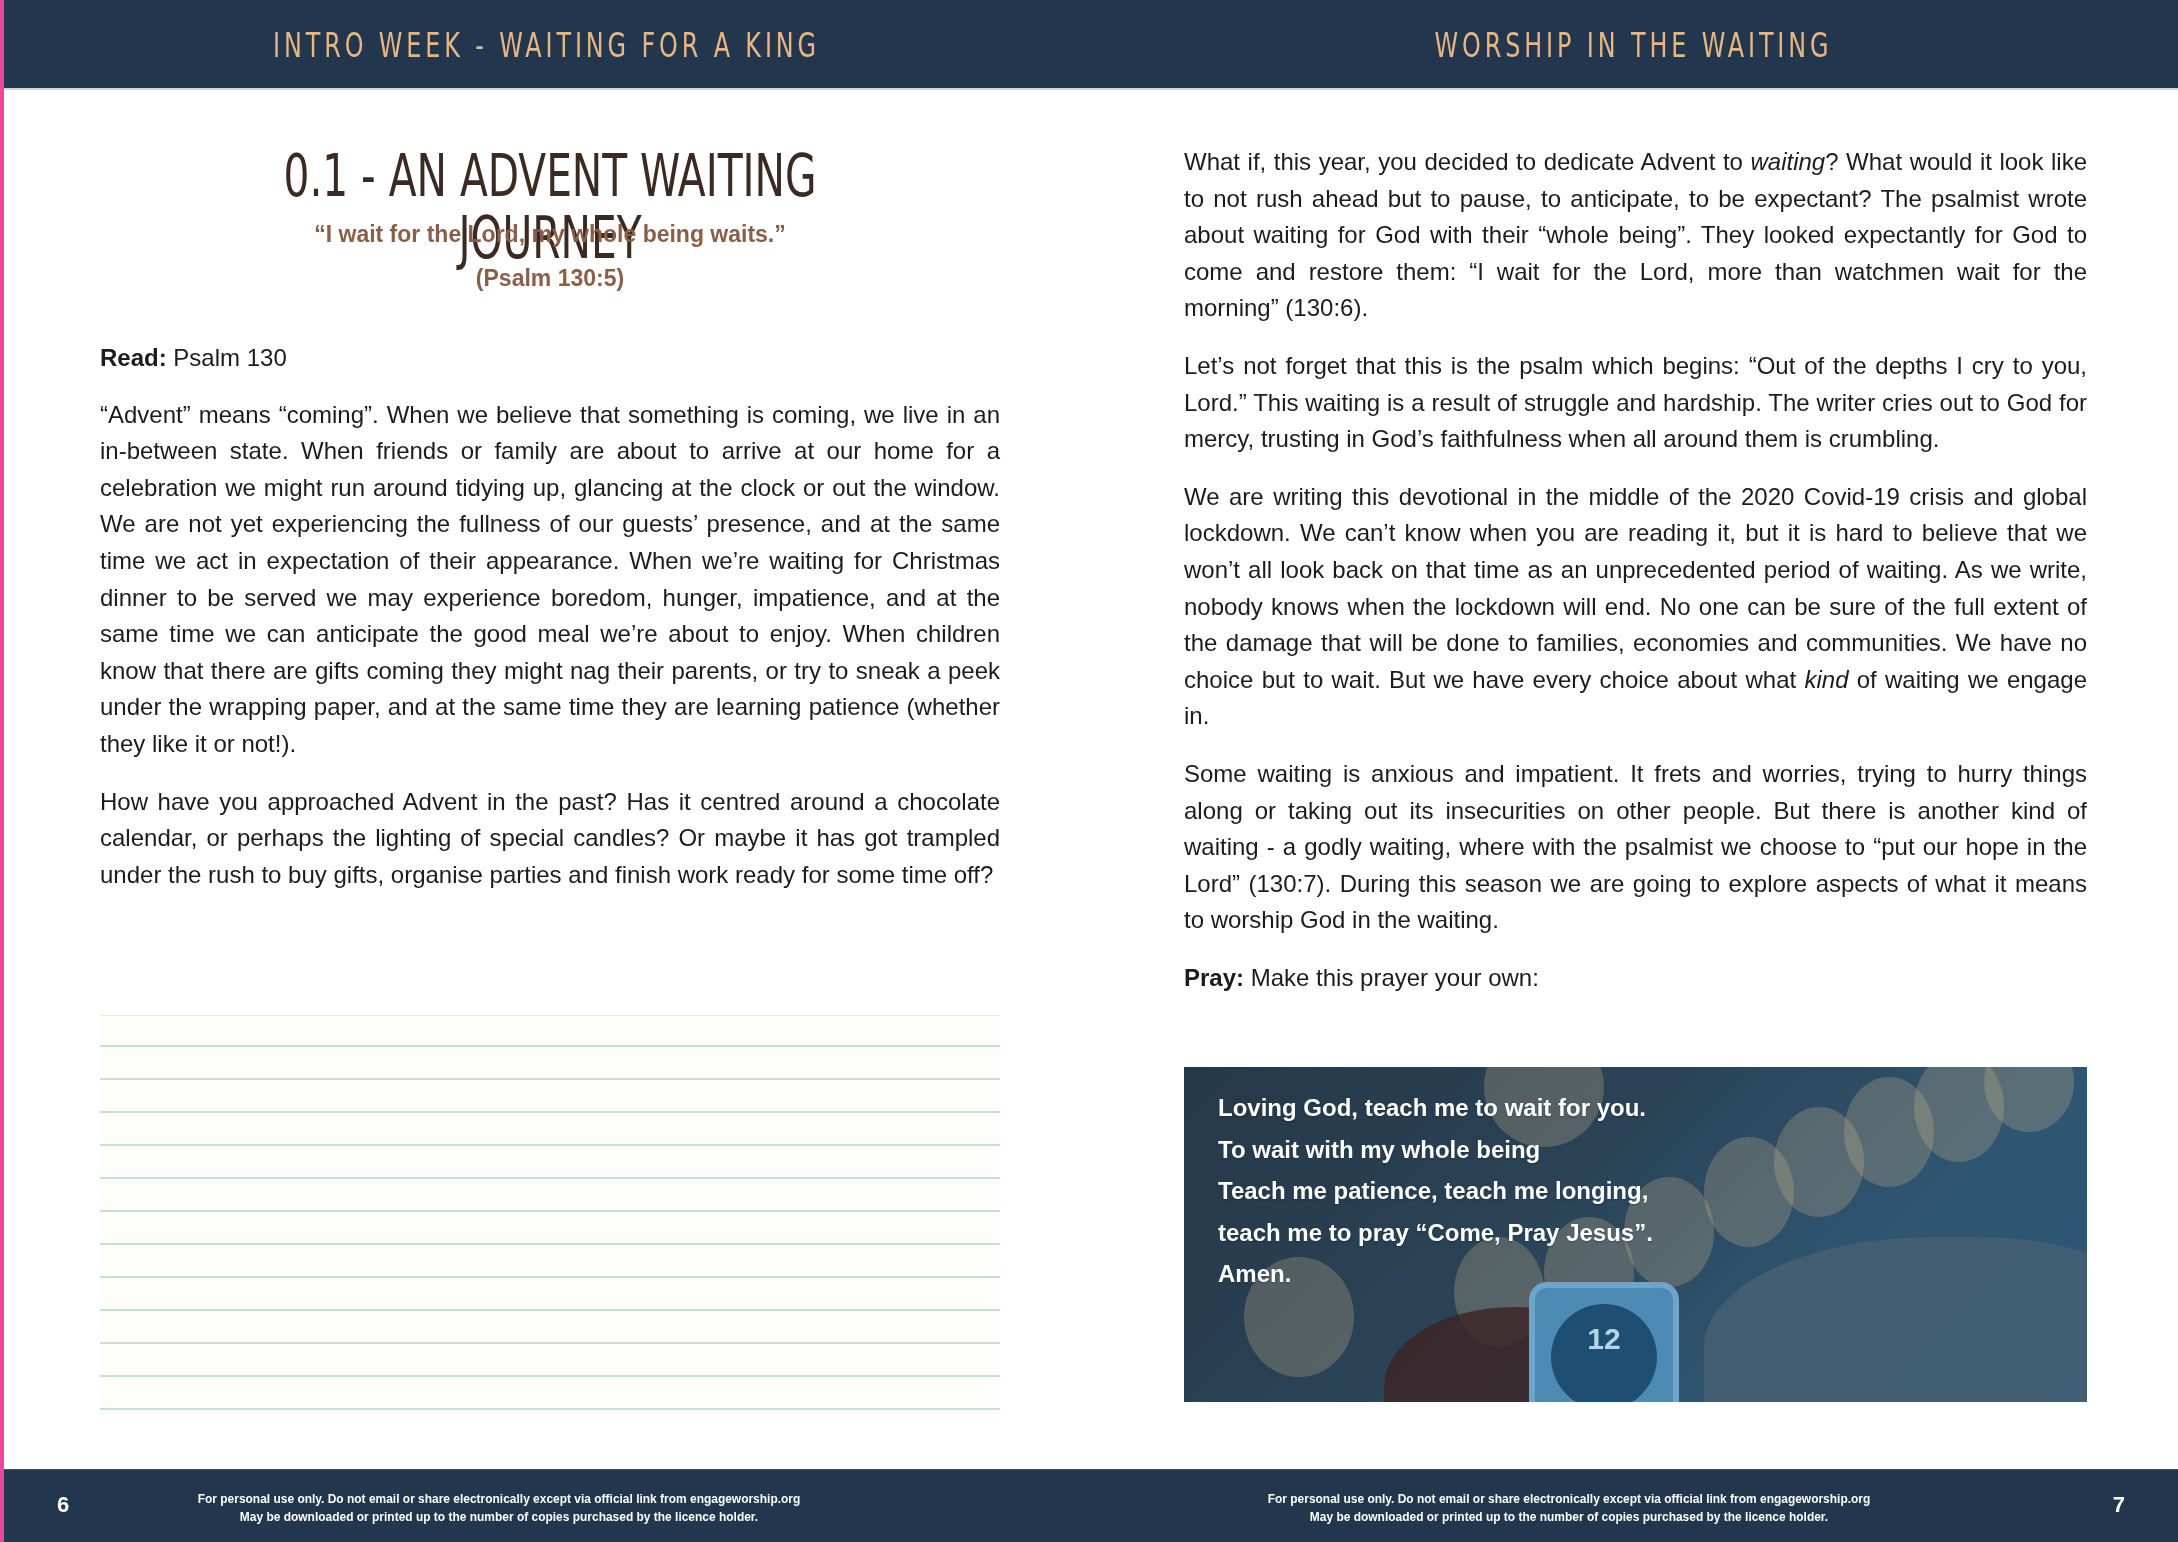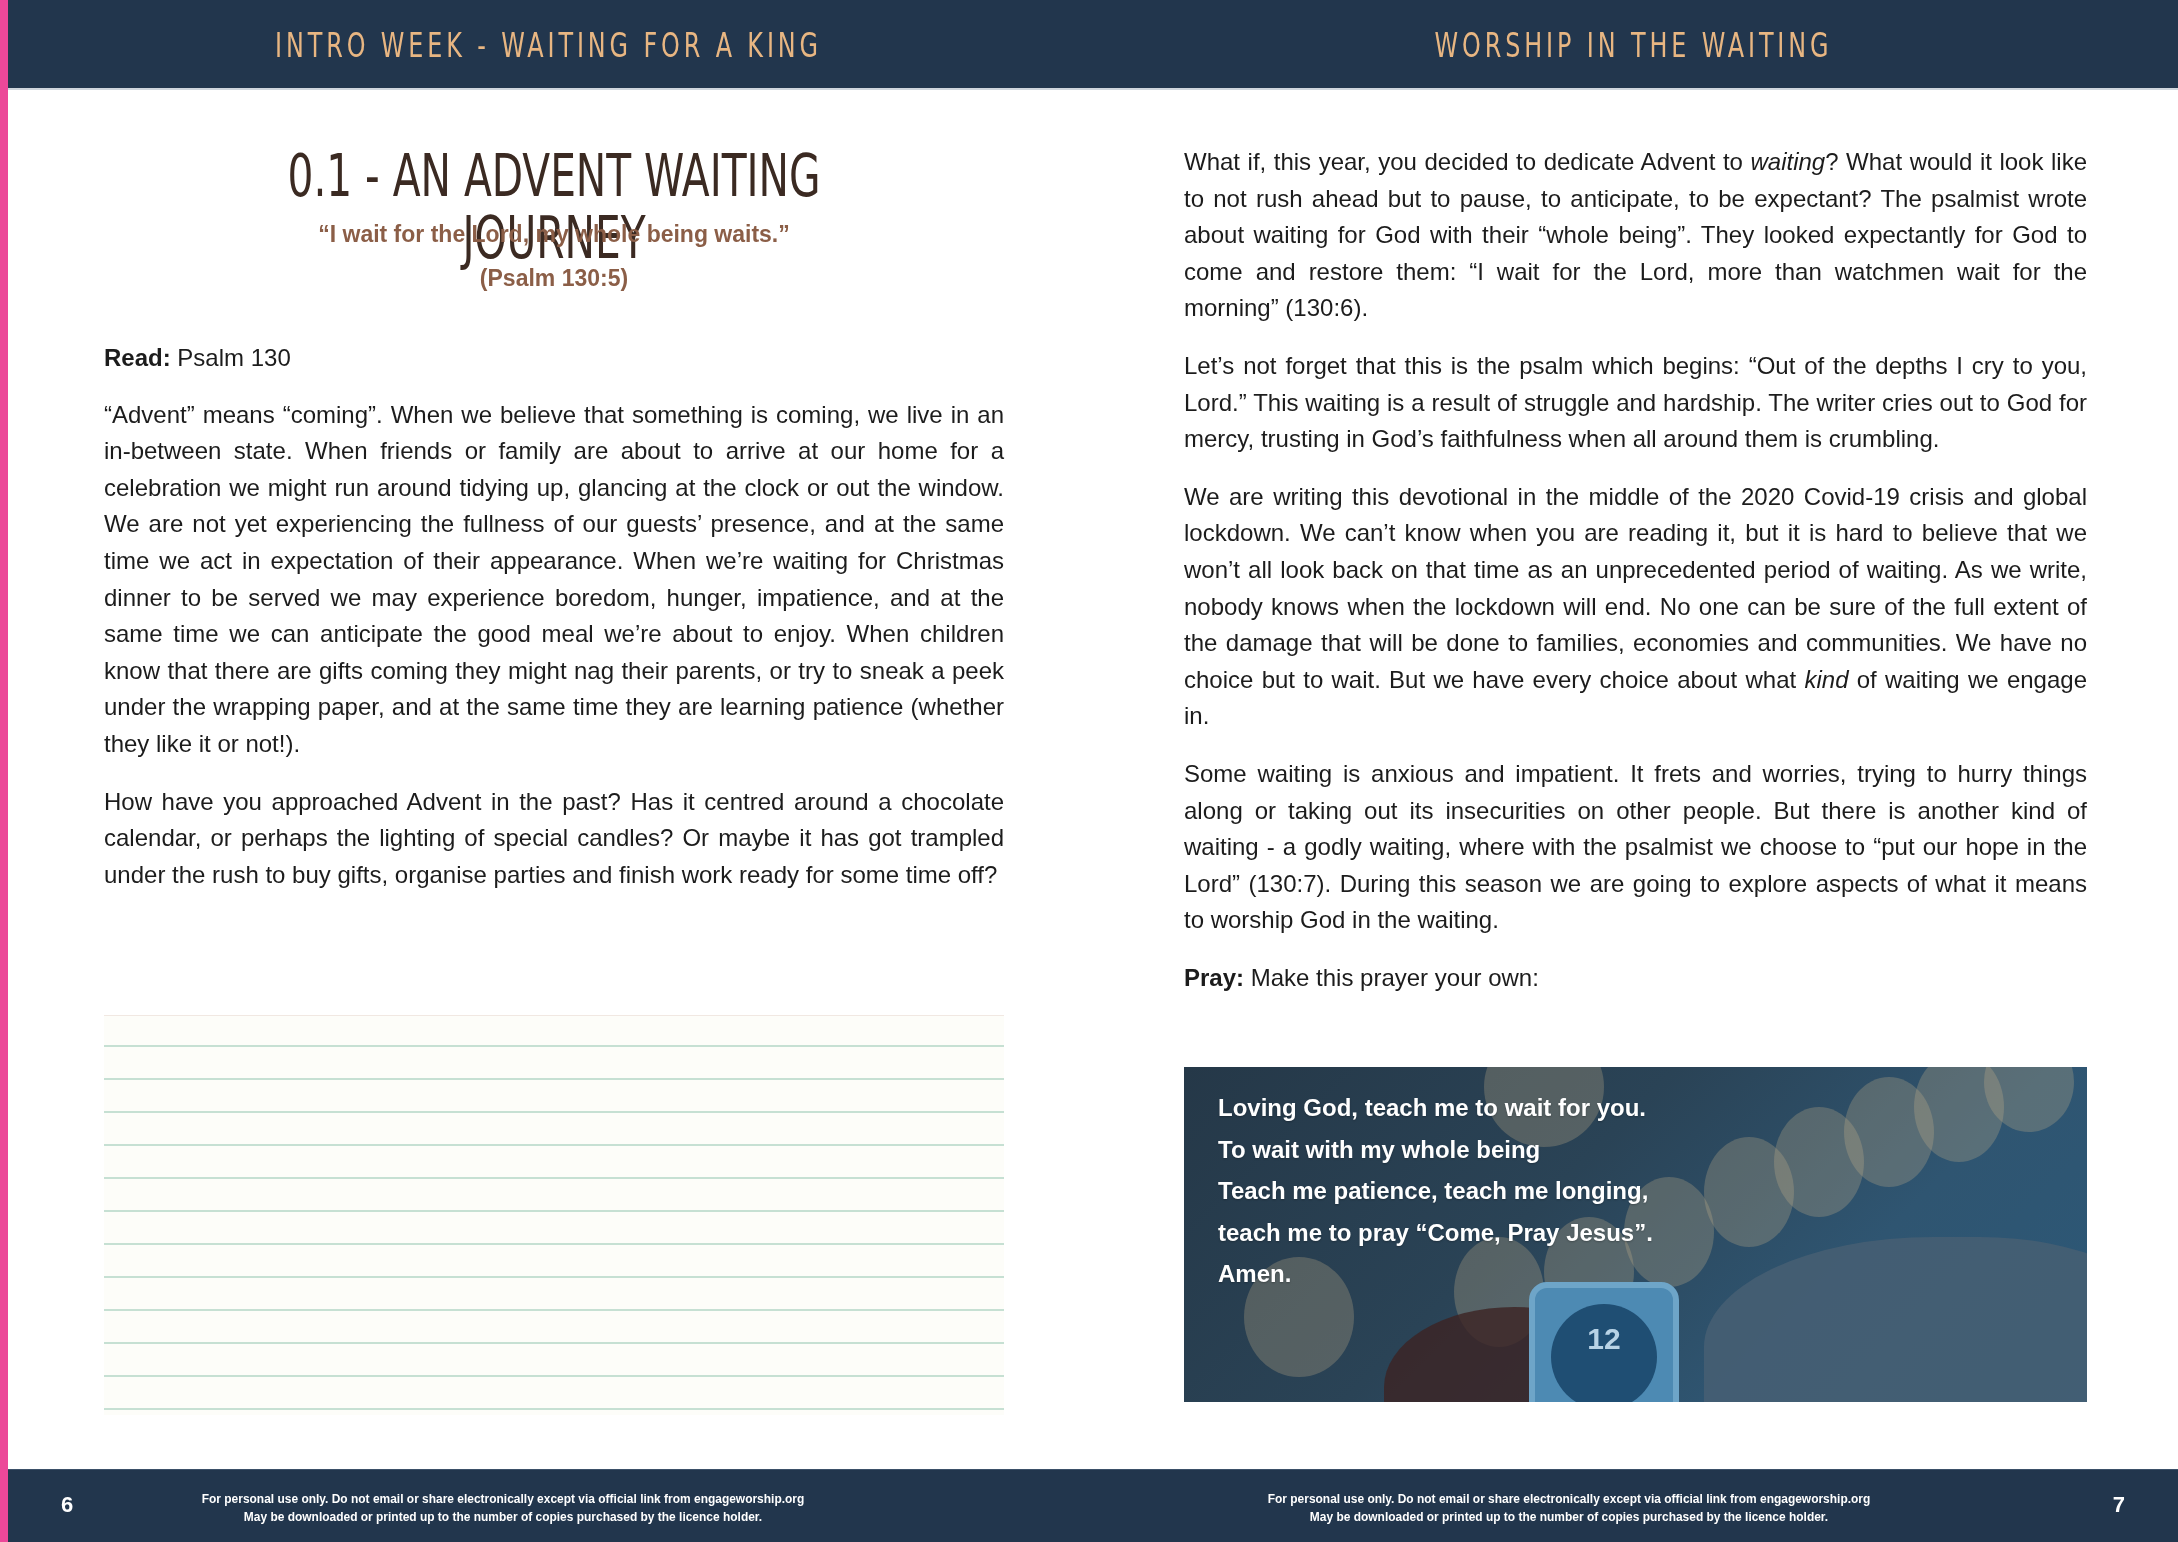--- a/index.html
+++ b/index.html
@@ -1,21 +1,21 @@
 <!DOCTYPE html>
 <html><head>
 <meta charset="utf-8">
 <style>
   * { box-sizing: border-box; margin: 0; padding: 0; }
   html, body { width: 2178px; height: 1542px; overflow: hidden; background: #ffffff; }
   body { position: relative; font-family: "Liberation Sans", "DejaVu Sans", sans-serif; color: #1c1c1c; }
 
   .spread { position: absolute; left: 0; top: 0; width: 2178px; height: 1542px; }
   .page { position: absolute; top: 0; width: 1089px; height: 1542px; background: #ffffff; }
-  .page.left { left: 0; border-left: 8px solid #ec4899; }
+  .page.left { left: 0; border-left: 4px solid #ec4899; }
   .page.right { left: 1089px; }
 
   .header-band { position: absolute; left: 0; top: 0; width: 100%; height: 90px; background: #22364d; border-bottom: 2px solid #cfd6dd; }
   .header-title {
     position: absolute; left: 0; right: 0; top: 25px; text-align: center;
     font-family: "DejaVu Sans Condensed", "DejaVu Sans", sans-serif;
     font-stretch: condensed;
     font-size: 34px; letter-spacing: 5px; color: #e8b682; font-weight: normal;
     transform: scaleX(0.78); transform-origin: center;
   }

